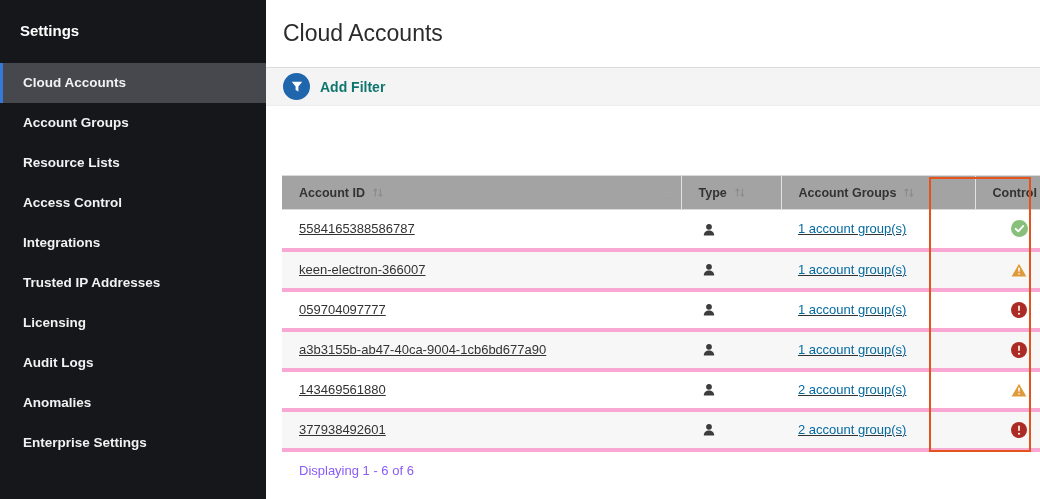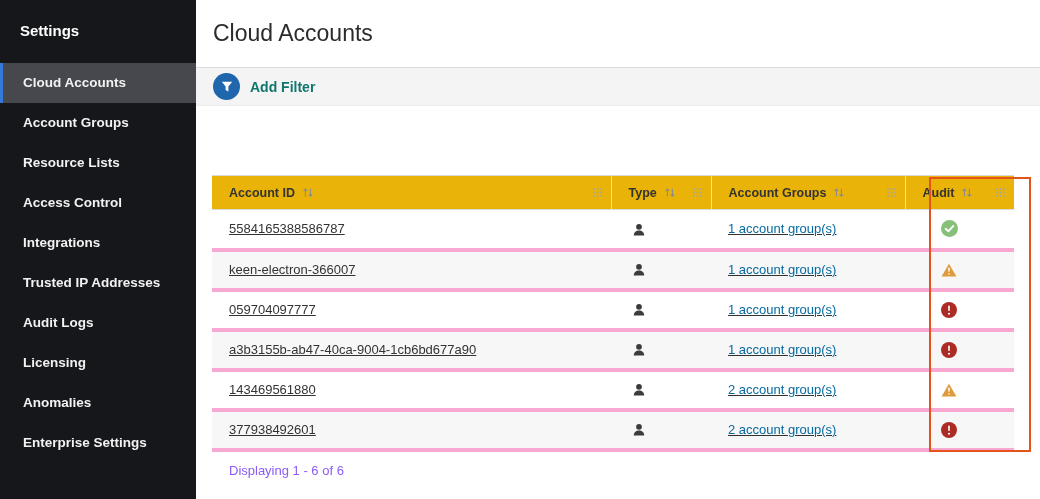--- a/index.html
+++ b/index.html
@@ -7,21 +7,21 @@
     width: 1040px; height: 499px;
     font-family: "Liberation Sans", sans-serif;
     background: #ffffff;
     overflow: hidden;
   }
   body { position: relative; }
   .app { display: flex; width: 100%; height: 100%; }
 
   
   .sidebar {
-    width: 196px; flex-shrink: 0;
+    width: 266px; flex-shrink: 0;
     background: #16171b; color: #ffffff;
     height: 100%;
   }
   .sidebar-title {
     padding: 22px 20px 24px 20px;
     font-size: 15px; font-weight: 700; color: #ffffff;
   }
   .nav-item {
     padding: 11px 20px;
     font-size: 13.5px; font-weight: 600; color: #f2f2f2;
@@ -62,21 +62,21 @@
 
   
   .table-wrap { margin: 69px 0 0 16px; }
   table { border-collapse: collapse; table-layout: fixed; width: 802px; }
   thead th {
     height: 34px;
     border-top: 1px solid #d9d9d9;
     border-bottom: 1px solid #d9d9d9;
     font-size: 12.5px; font-weight: 700; color: #333333;
     text-align: left; padding: 0 8px 0 17px;
-    cursor: pointer; background: #eab308;
+    cursor: pointer; background: #a3a3a3;
   }
   thead th:not(:last-child) { border-right: 1px solid #e2e2e2; }
   .th-inner { display: flex; align-items: center; width: 100%; }
   .sort-icon { margin-left: 7px; display: inline-flex; cursor: pointer; }
   .handle-icon { margin-left: auto; display: inline-flex; cursor: grab; }
 
   tbody td {
     height: 40px;
     border-bottom: 4px solid #f9a8d4;
     font-size: 13px; color: #333333;
@@ -110,22 +110,22 @@
 
   <aside class="sidebar">
     <div class="sidebar-title">Settings</div>
     <nav>
         <div class="nav-item selected"><span class="nav-label">Cloud Accounts</span></div>
         <div class="nav-item"><span class="nav-label">Account Groups</span></div>
         <div class="nav-item"><span class="nav-label">Resource Lists</span></div>
         <div class="nav-item"><span class="nav-label">Access Control</span></div>
         <div class="nav-item"><span class="nav-label">Integrations</span></div>
         <div class="nav-item"><span class="nav-label">Trusted IP Addresses</span></div>
+        <div class="nav-item"><span class="nav-label">Licensing</span></div>
         <div class="nav-item"><span class="nav-label">Audit Logs</span></div>
-        <div class="nav-item"><span class="nav-label">Licensing</span></div>
         <div class="nav-item"><span class="nav-label">Anomalies</span></div>
         <div class="nav-item"><span class="nav-label">Enterprise Settings</span></div>
       </nav>
   </aside>
 
   <main class="main">
 
     <div class="page-header">
       <h1 class="page-title">Cloud Accounts</h1>
     </div>
@@ -224,21 +224,21 @@
                         <circle cx="2" cy="9" r=".9"></circle>
                         <circle cx="5.5" cy="9" r=".9"></circle>
                         <circle cx="9" cy="9" r=".9"></circle>
                       </g>
                     </svg>
                   </span>
               </div>
             </th>
             <th>
               <div class="th-inner">
-                <span>Audit</span>
+                <span>Control</span>
                 <span class="sort-icon">
                     <svg width="12" height="11" viewBox="0 0 12 11">
                       <path d="M3.4 9.5 V2.2 M1.6 3.9 L3.4 2.1 L5.2 3.9" stroke="#8b8b8b" fill="none" stroke-width="1.1"></path>
                       <path d="M8.4 1.8 V9.1 M6.6 7.4 L8.4 9.2 L10.2 7.4" stroke="#8b8b8b" fill="none" stroke-width="1.1"></path>
                     </svg>
                   </span>
                 <span class="handle-icon">
                     <svg width="11" height="11" viewBox="0 0 11 11">
                       <g fill="#a6a6a6">
                         <circle cx="2" cy="2" r=".9"></circle>

